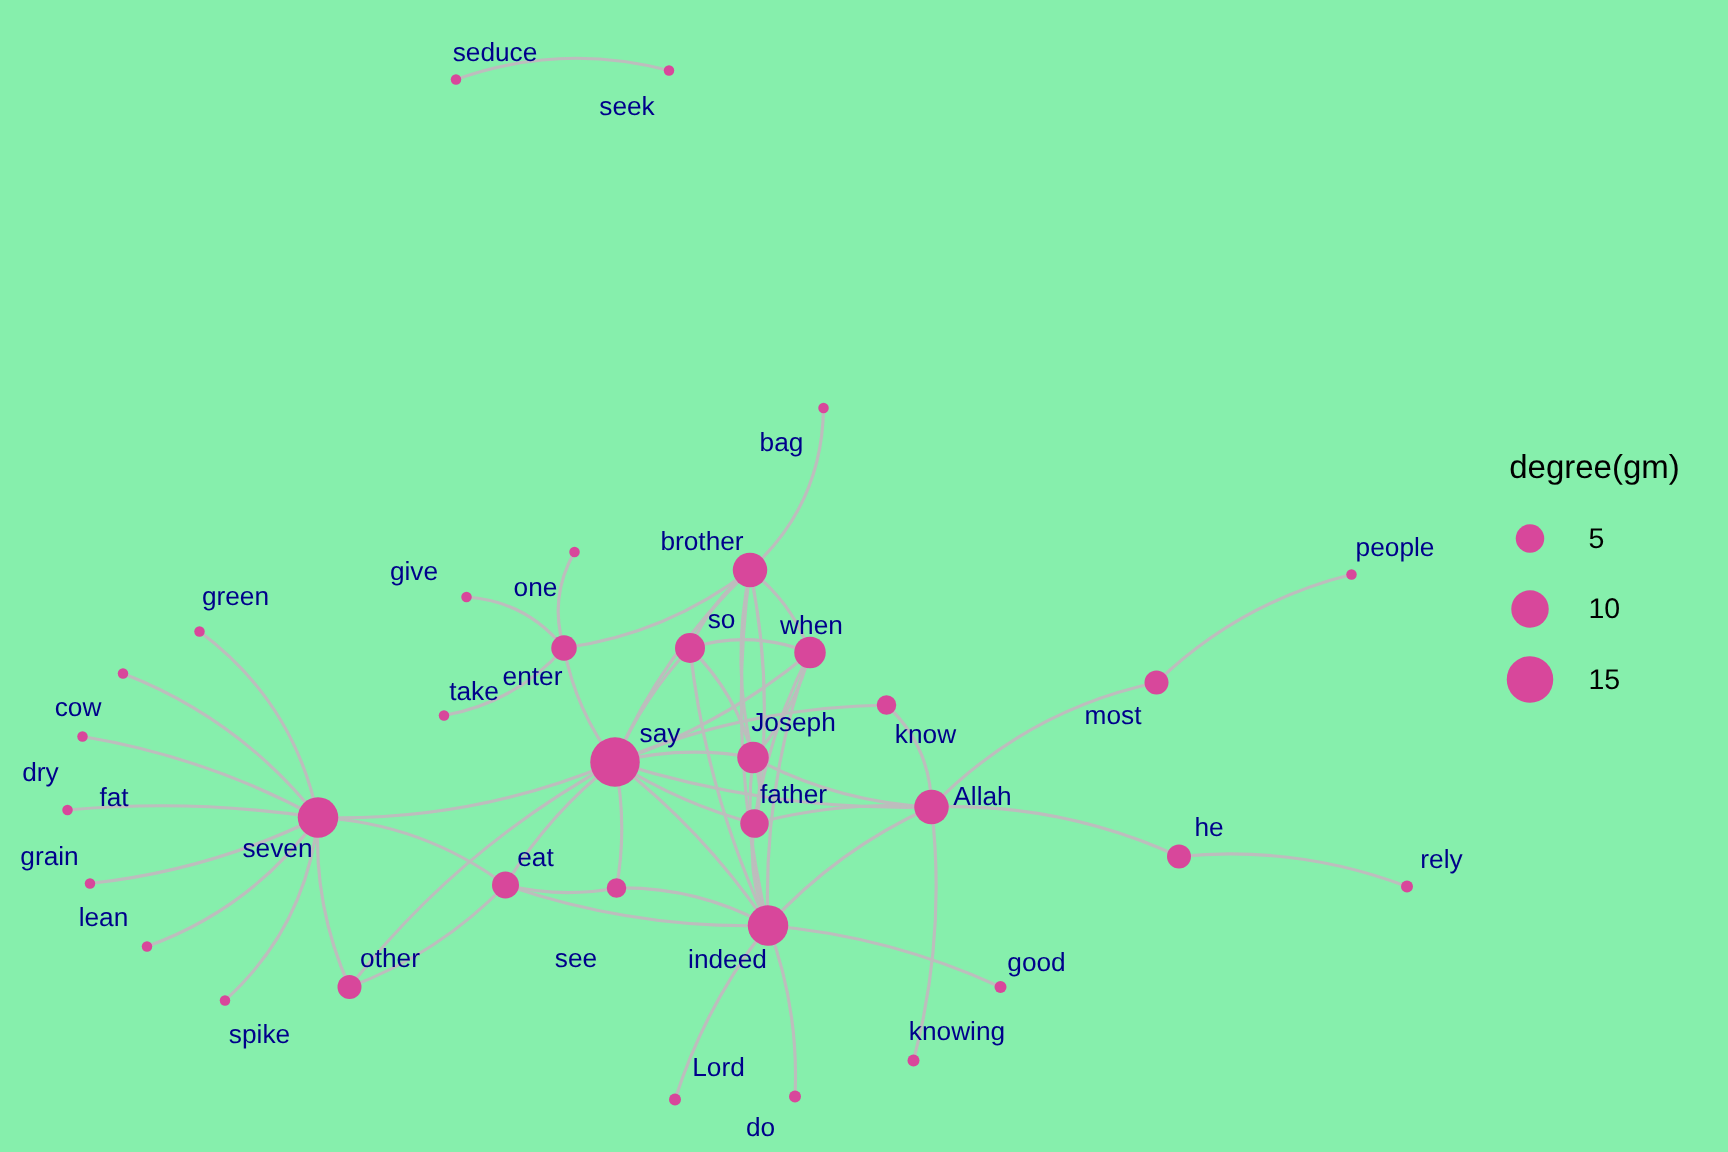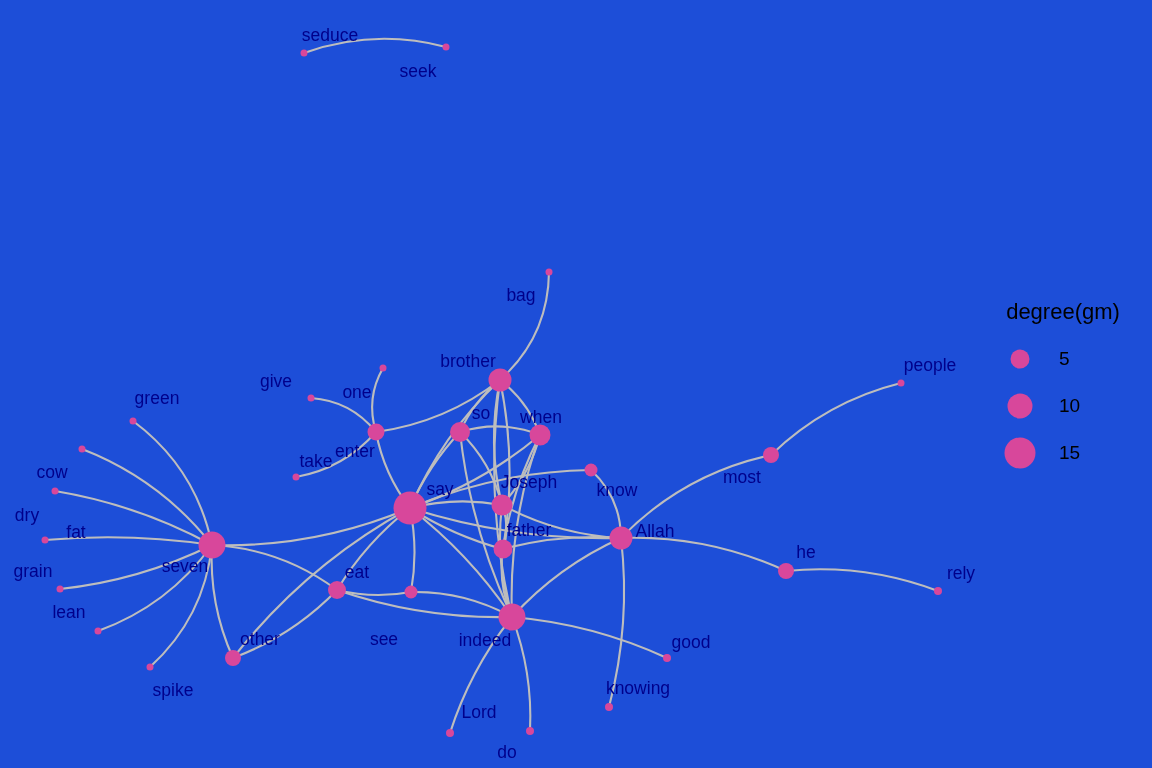--- a/index.html
+++ b/index.html
@@ -4,21 +4,21 @@
 <style>
   html, body {
     margin: 0;
     padding: 0;
     background: #ffffff;
   }
   #root {
     position: relative;
     width: 1152px;
     height: 768px;
-    background: #1d4ed8;
+    background: #86efac;
     overflow: hidden;
     font-family: "Liberation Sans", sans-serif;
   }
   #graph-svg {
     position: absolute;
     left: 0;
     top: 0;
     width: 1152px;
     height: 768px;
   }

